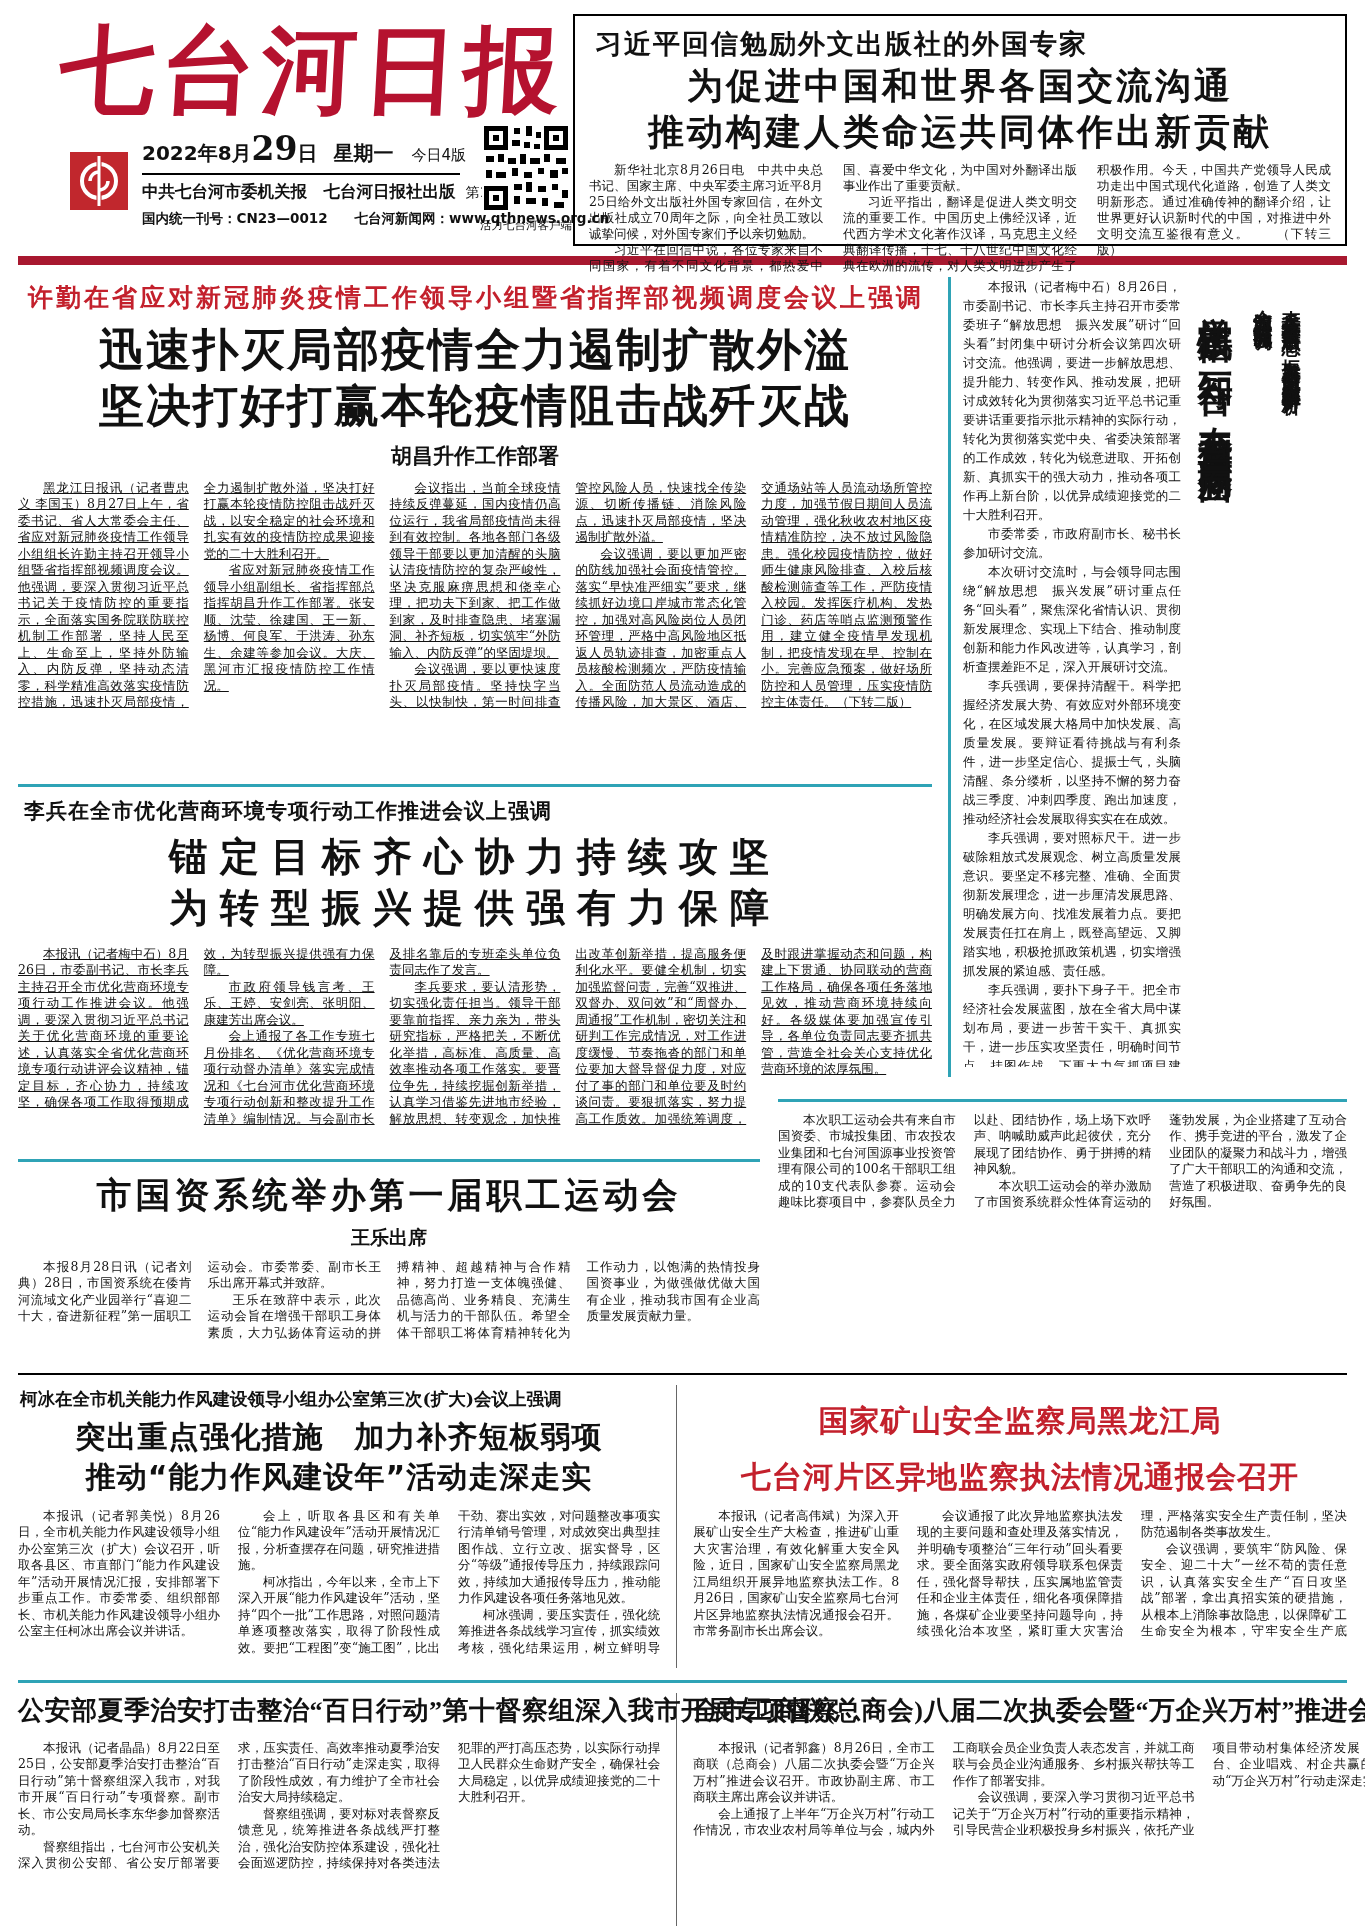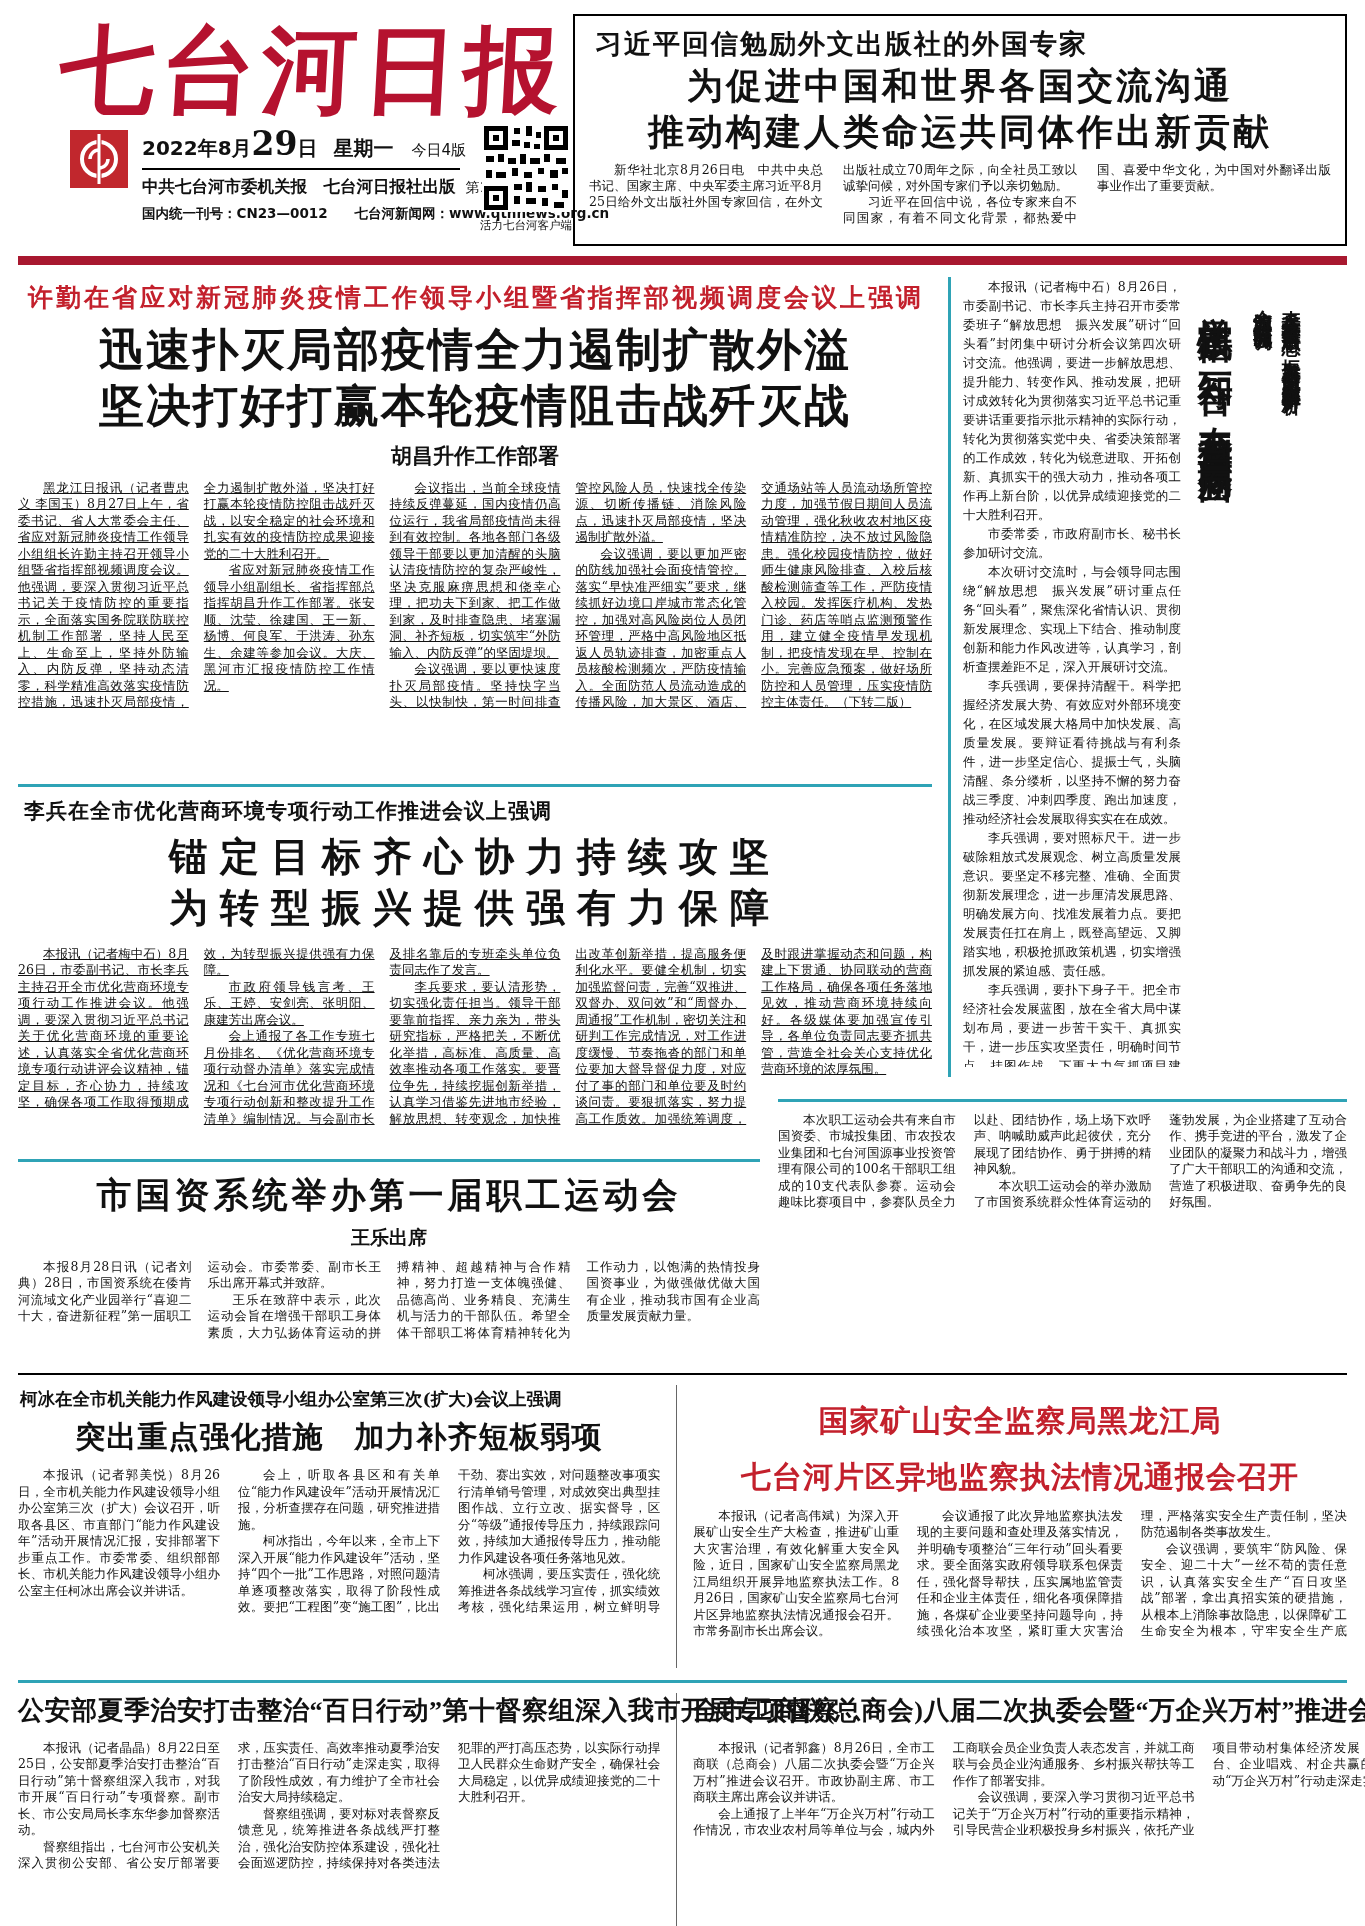--- a/index.html
+++ b/index.html
@@ -10,21 +10,21 @@
     font-family:"DejaVu Serif", serif; color:#111;
   }
   
   .header-row { display:flex; }
   .mast-left { width:555px; flex:none; }
   .masthead-title {
     font-family:"DejaVu Serif", serif; font-weight:900; color:#b5122f;
     font-size:95px; line-height:1.05; letter-spacing:6px; margin:14px 0 2px 42px;
     transform:skewX(-3deg); white-space:nowrap;
   }
-  .dateline-row { display:flex; align-items:flex-start; margin:4px 0 0 52px; }
+  .dateline-row { display:flex; align-items:center; margin:4px 0 0 52px; }
   .logo-box { width:58px; height:58px; background:#c1272d; flex:none; margin-top:6px; }
   .date-col { margin-left:14px; width:318px; flex:none; }
   .date-main { font-family:"DejaVu Sans", sans-serif; font-weight:700; font-size:20px; white-space:nowrap; }
   .date-main .day { font-size:33px; font-family:"DejaVu Serif", serif; }
   .date-main .weekday { margin-left:16px; }
   .date-main .edition { font-size:15px; font-weight:400; margin-left:18px; }
   .date-rule { border-top:2px solid #000; margin:5px 0 6px 0; }
   .org-line { font-size:16.5px; font-weight:700; font-family:"DejaVu Sans", sans-serif; white-space:nowrap; }
   .org-line .issue { font-size:14px; font-weight:400; margin-left:10px; }
   .issn-line { font-size:13.5px; font-weight:700; font-family:"DejaVu Sans", sans-serif; margin-top:7px; white-space:nowrap; }
@@ -174,20 +174,21 @@
       </div>
     </div>
 
     <div class="top-box">
       <div class="top-box-kicker">习近平回信勉励外文出版社的外国专家</div>
       <div class="top-box-headline">为促进中国和世界各国交流沟通</div>
       <div class="top-box-headline">推动构建人类命运共同体作出新贡献</div>
       <div class="top-box-body">
           <p class="para">新华社北京8月26日电　中共中央总书记、国家主席、中央军委主席习近平8月25日给外文出版社外国专家回信，在外文出版社成立70周年之际，向全社员工致以诚挚问候，对外国专家们予以亲切勉励。</p>
           <p class="para">习近平在回信中说，各位专家来自不同国家，有着不同文化背景，都热爱中国、喜爱中华文化，为中国对外翻译出版事业作出了重要贡献。</p>
+          <p class="para">习近平指出，翻译是促进人类文明交流的重要工作。中国历史上佛经汉译，近代西方学术文化著作汉译，马克思主义经典翻译传播，十七、十八世纪中国文化经典在欧洲的流传，对人类文明进步产生了积极作用。今天，中国共产党领导人民成功走出中国式现代化道路，创造了人类文明新形态。通过准确传神的翻译介绍，让世界更好认识新时代的中国，对推进中外文明交流互鉴很有意义。　　（下转三版）</p>
         </div>
     </div>
   </div>
 
   <div class="red-bar"></div>
 
   <div class="main-row">
     <div class="lead-col">
       <div class="kicker-red">许勤在省应对新冠肺炎疫情工作领导小组暨省指挥部视频调度会议上强调</div>
       <div class="headline-xl">迅速扑灭局部疫情全力遏制扩散外溢</div>
@@ -250,20 +251,21 @@
         </div>
     </div>
   </div>
 
   <div class="black-rule black-div"></div>
 
   <div class="band1-row">
     <div class="band1-left">
       <div class="kicker-sm">柯冰在全市机关能力作风建设领导小组办公室第三次(扩大)会议上强调</div>
       <div class="headline-md">突出重点强化措施　加力补齐短板弱项</div>
+      <div class="headline-md">推动“能力作风建设年”活动走深走实</div>
       <div class="body-cols cols3 band1-body">
           <p class="para">本报讯（记者郭美悦）8月26日，全市机关能力作风建设领导小组办公室第三次（扩大）会议召开，听取各县区、市直部门“能力作风建设年”活动开展情况汇报，安排部署下步重点工作。市委常委、组织部部长、市机关能力作风建设领导小组办公室主任柯冰出席会议并讲话。</p>
           <p class="para">会上，听取各县区和有关单位“能力作风建设年”活动开展情况汇报，分析查摆存在问题，研究推进措施。</p>
           <p class="para">柯冰指出，今年以来，全市上下深入开展“能力作风建设年”活动，坚持“四个一批”工作思路，对照问题清单逐项整改落实，取得了阶段性成效。要把“工程图”变“施工图”，比出干劲、赛出实效，对问题整改事项实行清单销号管理，对成效突出典型挂图作战、立行立改、据实督导，区分“等级”通报传导压力，持续跟踪问效，持续加大通报传导压力，推动能力作风建设各项任务落地见效。</p>
           <p class="para">柯冰强调，要压实责任，强化统筹推进各条战线学习宣传，抓实绩效考核，强化结果运用，树立鲜明导向，引导广大党员干部担当作为、干事创业，以能力作风建设的新成效推动全市高质量发展。</p>
         </div>
     </div>
     <div class="band1-right">
       <div class="headline-red-md">国家矿山安全监察局黑龙江局</div>
       <div class="headline-red-md">七台河片区异地监察执法情况通报会召开</div>

